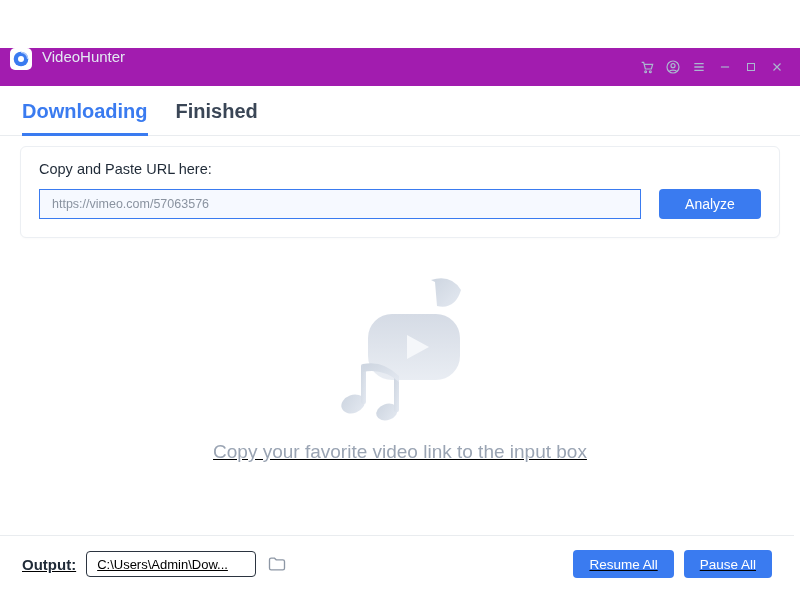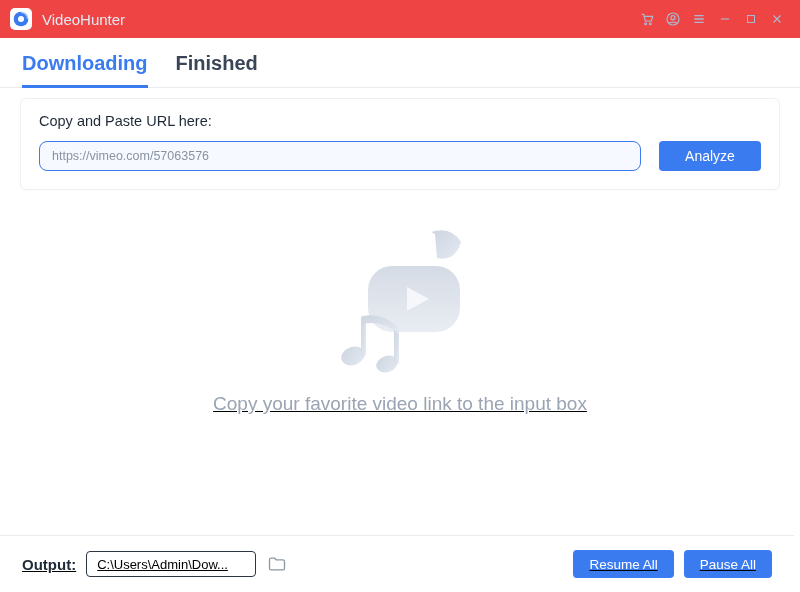--- a/index.html
+++ b/index.html
@@ -1,24 +1,24 @@
 <!DOCTYPE html>
 <html><head>
 <meta charset="utf-8">
 <style>
   * { box-sizing: border-box; margin: 0; padding: 0; font-family: -apple-system, BlinkMacSystemFont, "Segoe UI", Arial, sans-serif; }
   html, body { width: 800px; height: 592px; overflow: hidden; background: #fff; }
 
   .titlebar {
     height: 38px;
-    background: #ef4444;
+    background: #a21caf;
     display: flex;
-    align-items: center;
     padding: 0 10px 0 10px;
     color: #e9eef6;
+    margin-top: 48px;
   }
   .titlebar .logo {
     width: 22px; height: 22px; border-radius: 5px;
     background: #fff;
     display: flex; align-items: center; justify-content: center;
     margin-right: 10px;
   }
   .titlebar .title { font-size: 15px; font-weight: 500; color: #e3e9f2; }
   .titlebar .spacer { flex: 1; }
   .titlebar .tb-icon {
@@ -60,21 +60,21 @@
     font-size: 14.5px;
     font-weight: 400;
     color: #1f2a37;
     margin-bottom: 12px;
   }
   .input-row { display: flex; gap: 18px; align-items: stretch; }
   .url-input {
     flex: 1;
     height: 30px;
     border: 1px solid #3a7bf0;
-    border-radius: 8px;
+    border-radius: 0;
     padding: 12px 12px;
     font-size: 12.5px;
     color: #8a93a0;
     background: #f6f9ff;
     outline: none;
   }
   .analyze-btn {
     width: 102px;
     background: #3a7bf0;
     color: #fff;

